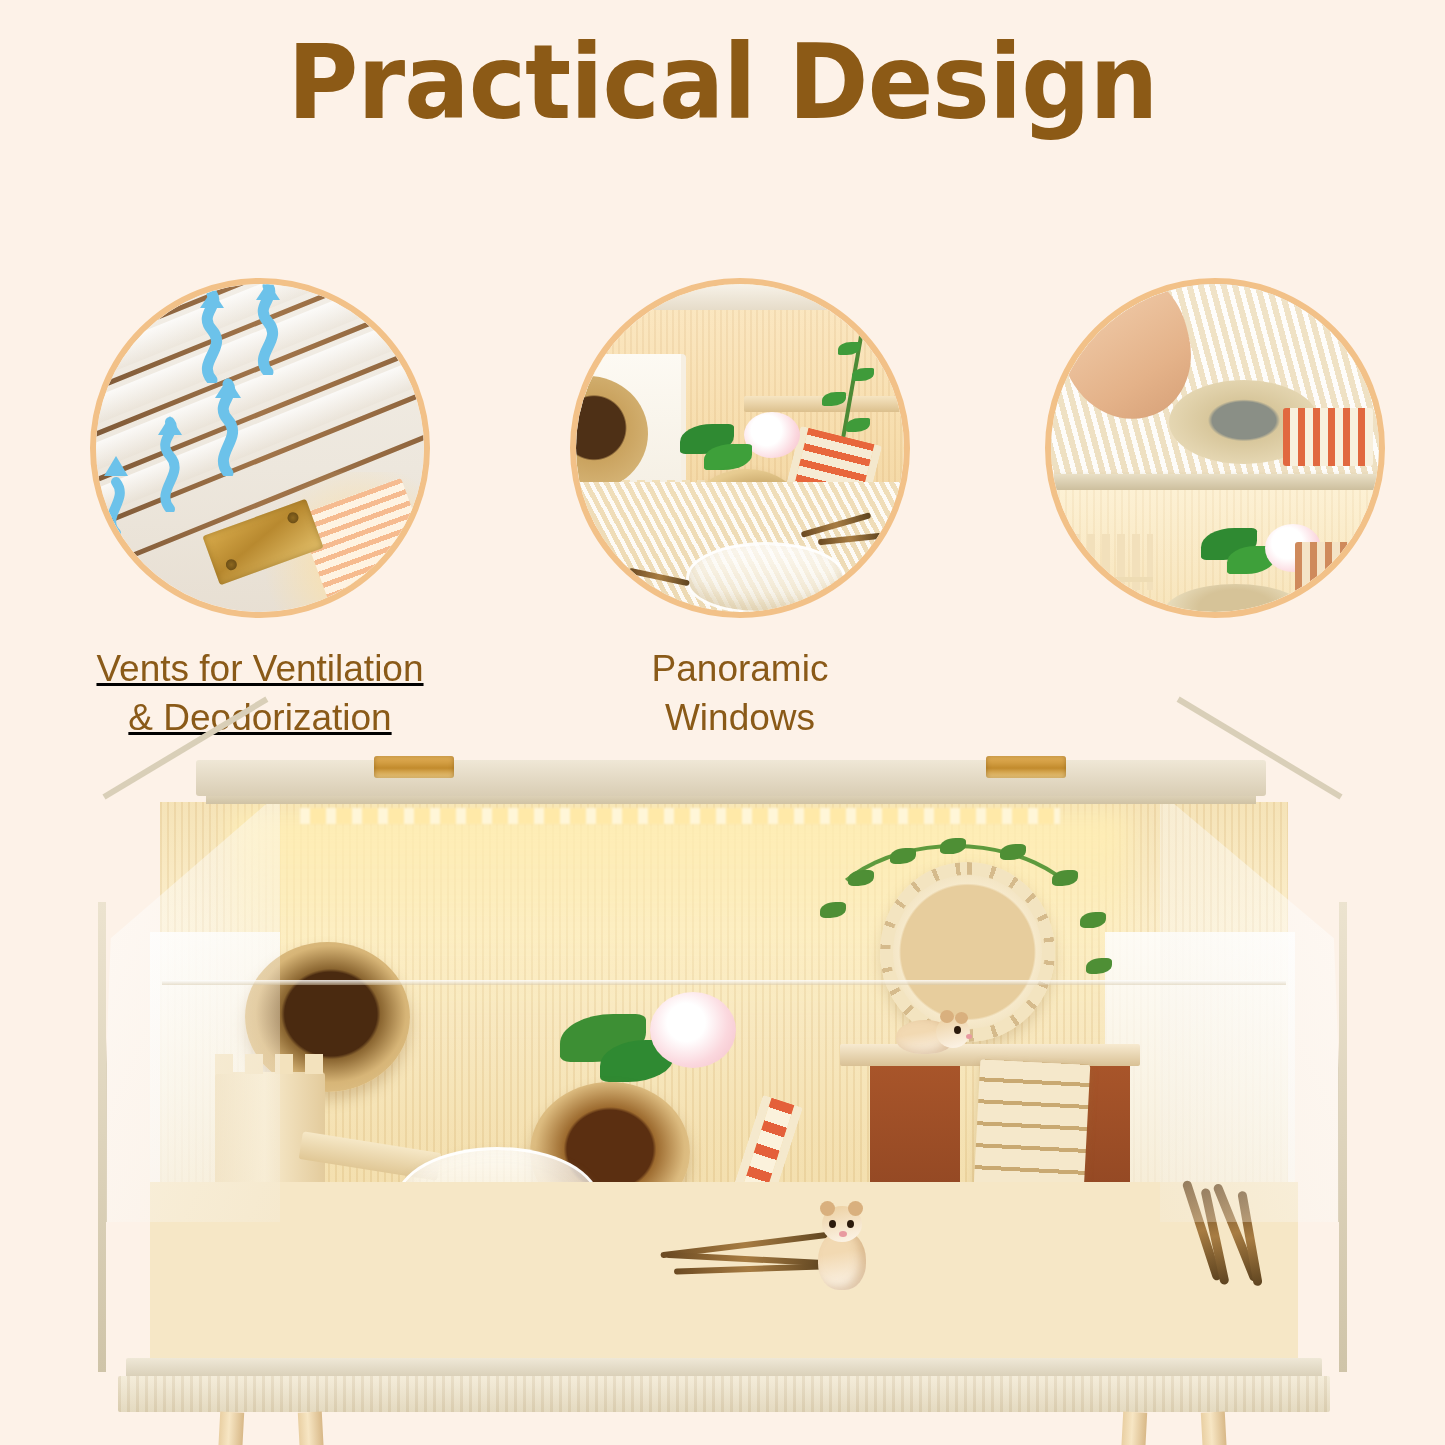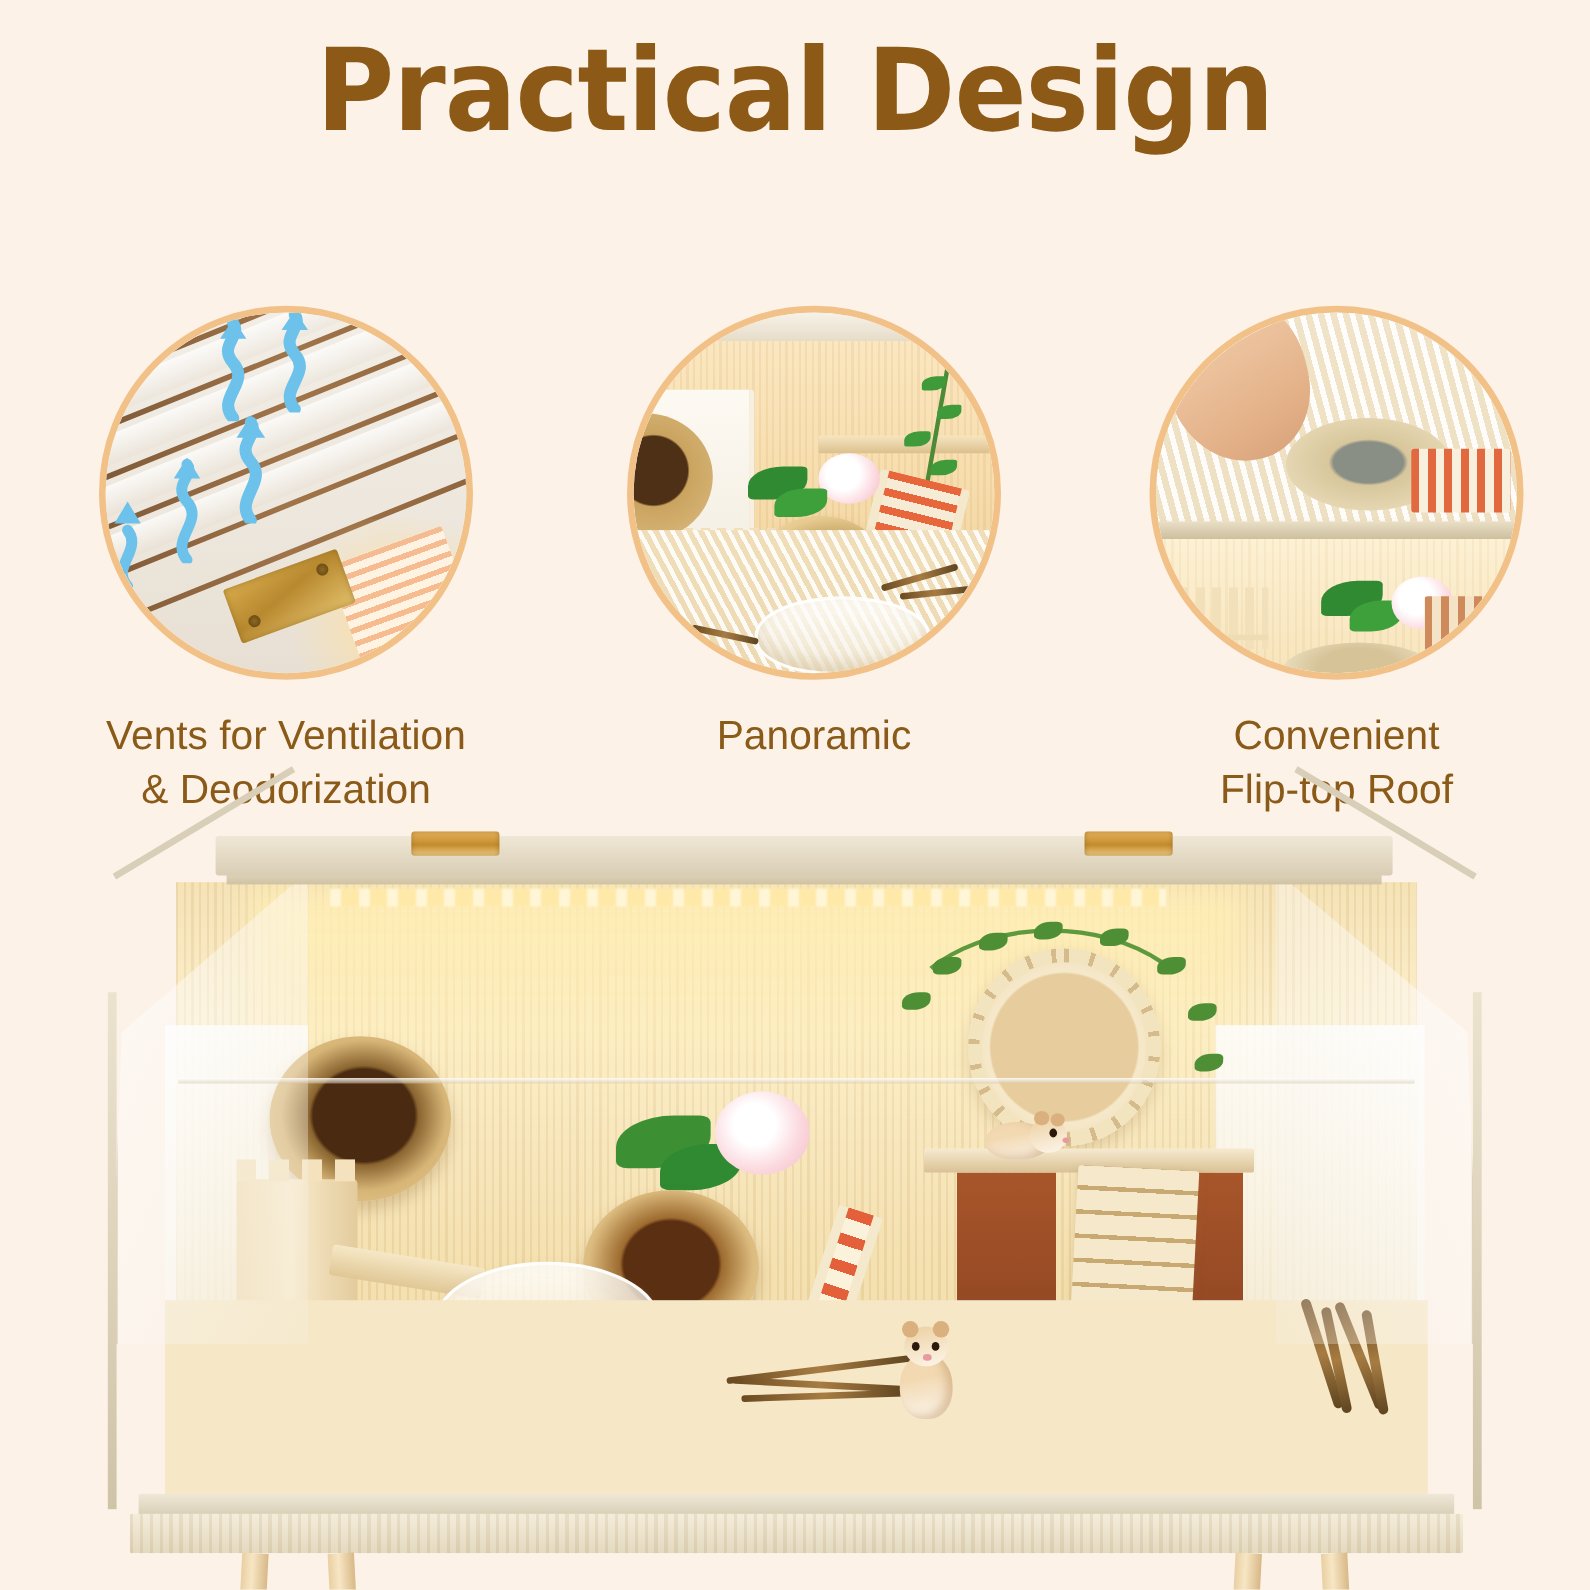--- a/index.html
+++ b/index.html
@@ -36,21 +36,21 @@
     color: #ffffff;
     font-size: 36px;
     font-weight: 400;
     letter-spacing: 0.1px;
     white-space: nowrap;
   }
 
   
   .features { position: absolute; left: 0; top: 278px; width: 1445px; height: 470px; }
   .feature { position: absolute; width: 430px; top: 0; }
-  .feature.f0 { left: 45px; }
+  .feature.f0 { left: 45px; text-decoration: underline; }
   .feature.f1 { left: 525px; }
   .feature.f2 { left: 1000px; }
 
   .circle {
     position: relative;
     width: 340px; height: 340px;
     margin: 0 auto;
     border-radius: 50%;
     border: 6px solid #f2c188;
     overflow: hidden;
@@ -526,20 +526,21 @@
           <div class="c2-tunnel"></div>
           <div class="bedding"></div>
           <div class="c2-bowl"></div>
           <div class="stick" style="right:32px; bottom:84px; width:72px; transform:rotate(-16deg);"></div>
           <div class="stick" style="right:22px; bottom:70px; width:64px; transform:rotate(-6deg);"></div>
           <div class="stick" style="left:52px; bottom:32px; width:62px; transform:rotate(12deg);"></div>
         </div>
       </div>
       <div class="caption">
         <div>Panoramic</div>
+        <div>Windows</div>
       </div>
     </div>
 
     <div class="feature f2">
       <div class="circle">
         <div class="circle-inner">
           <div class="c3-sky"></div>
           <div class="c3-top"></div>
           <div class="c3-nest"></div>
           <div class="c3-ladder"></div>
@@ -549,24 +550,20 @@
           <div class="fence" style="left:6px; top:250px; width:96px; height:56px;"></div>
           <div class="leaf" style="left:150px; top:244px; width:56px; height:32px; background:#2f8a32;"></div>
           <div class="leaf" style="left:176px; top:262px; width:48px; height:28px; background:#3ea03a;"></div>
           <div class="c2-flower" style="left:214px; top:240px; width:56px; height:48px;"></div>
           <div class="c3-ladder" style="right:22px; top:258px; width:62px; height:58px;
                       background: repeating-linear-gradient(90deg,#cf8a5c 0 7px,#f4e3c6 7px 15px);"></div>
           <div class="c3-nest" style="left:112px; top:300px; width:145px; height:60px;
                       background: radial-gradient(ellipse at 50% 40%,#d6c398 0 36%,#eadfbf 70%,#f6eed6 100%);"></div>
         </div>
       </div>
-      <div class="caption">
-        <div>Convenient</div>
-        <div>Flip-top Roof</div>
-      </div>
     </div>
   </div>
 
   <div class="product">
 
     <div class="backwall"></div>
     <div class="led-glow"></div>
     <div class="led"></div>
 
     <div class="leftpane-white"></div>

